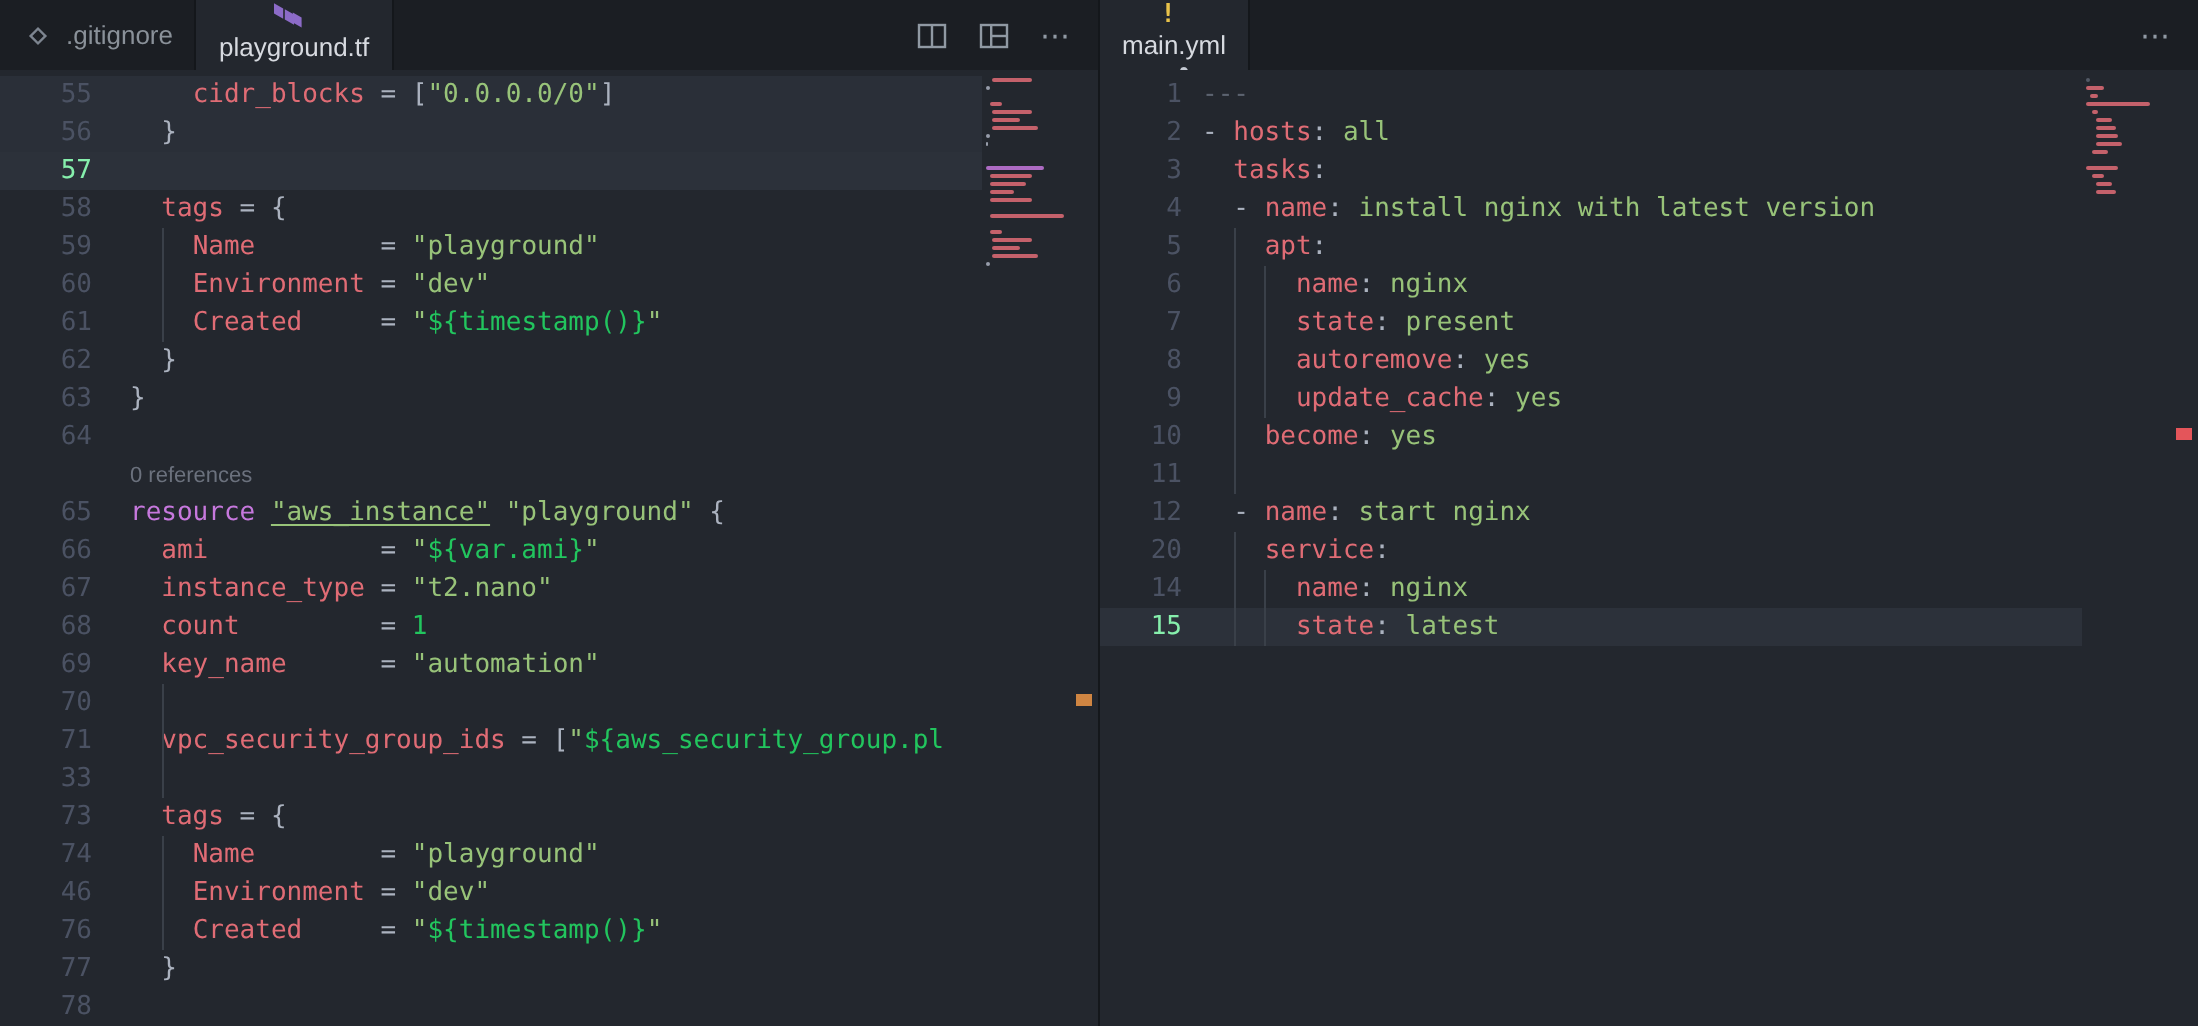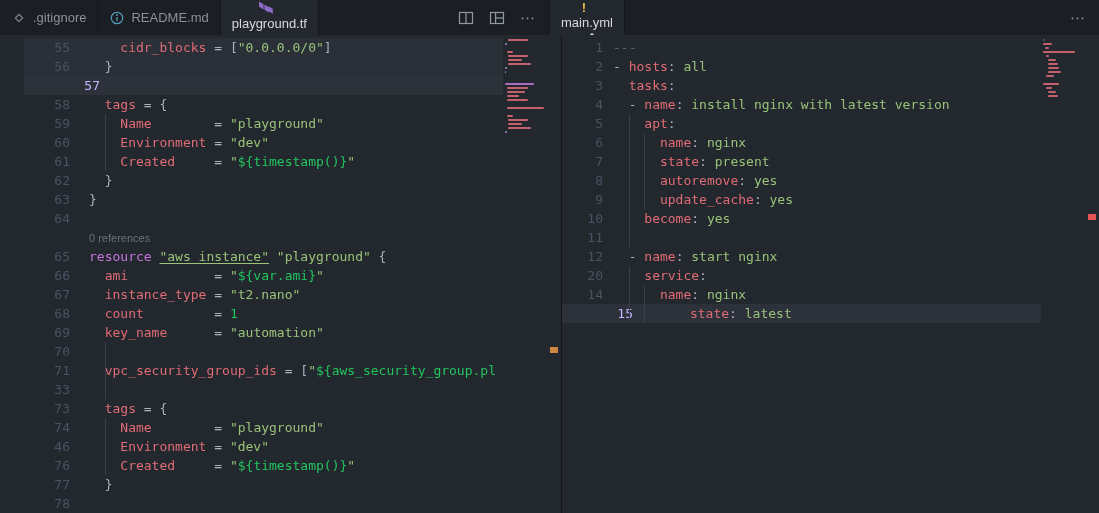--- a/index.html
+++ b/index.html
@@ -22,33 +22,33 @@
   .tab.active{background:#23272e;color:#d7dae0;flex-direction:column;}
   .ticon{margin-right:6px;display:flex;align-items:center;width:16px;height:16px;justify-content:center;}
   .yaml-glyph{color:#e8c24a;font-weight:bold;font-size:13px;font-family:"DejaVu Sans Mono",monospace;}
   .tclose{margin-left:10px;color:#9da3ab;font-size:14px;line-height:14px;}
   .tdot{margin-left:10px;color:#c5cad3;font-size:9px;}
   .spacer{flex:1;}
   .actions{display:flex;align-items:center;gap:15px;padding:0 13px;color:#9099a3;}
   .more{font-size:15px;letter-spacing:1px;cursor:pointer;}
   .act-icon{cursor:pointer;display:flex;align-items:center;}
   
-  .editors{display:flex;height:478px;padding-left:24px;}
+  .editors{display:flex;height:478px;}
   .editor{position:relative;overflow:hidden;background:#23272e;box-sizing:border-box;}
   .editor.e0{width:549px;}
   .editor.e1{width:550px;border-left:1px solid #14171b;}
   .rows{
     position:absolute;left:0;top:0;right:0;padding-top:3px;
     font-family:"DejaVu Sans Mono",monospace;font-size:13px;line-height:19px;
   }
   .row{display:flex;height:19px;}
   .row.hl{background:#2a2f38;}
   .row.cur{background:#2c313a;}
   .gut{width:var(--gw);flex:none;text-align:right;color:#4b5263;user-select:none;}
-  .row.cur .gut{color:#c4b5fd;margin-left:30px;}
+  .row.cur .gut{color:#86efac;}
   .code{padding-left:var(--cp);white-space:pre;}
   .row.codelens{height:19px;}
   .row.codelens .code{
     font-family:"Liberation Sans",sans-serif;font-size:11px;color:#6b717d;
     line-height:21px;cursor:pointer;
   }
   .tk-f{color:#abb2bf}.tk-r{color:#e06c75}.tk-g{color:#98c379}
   .tk-p{color:#c678dd}.tk-o{color:#22c55e}
   .tk-d{color:#5c6370}
   .tk-u{color:#98c379;text-decoration:underline;text-underline-offset:2px;}
@@ -66,30 +66,20 @@
 
     <div class="tab">
       <span class="ticon">
         <svg width="16" height="16" viewBox="0 0 16 16">
           <rect x="5.4" y="5.4" width="5.2" height="5.2" transform="rotate(45 8 8)" fill="none" stroke="#7d8590" stroke-width="1.2"></rect>
         </svg>
       </span>
       <span class="tlabel">.gitignore</span>
     </div>
 
-    <div class="tab">
-      <span class="ticon">
-        <svg width="16" height="16" viewBox="0 0 16 16">
-          <circle cx="8" cy="8" r="5.7" fill="none" stroke="#519aba" stroke-width="1.2"></circle>
-          <line x1="8" y1="7.3" x2="8" y2="11" stroke="#519aba" stroke-width="1.4"></line>
-          <circle cx="8" cy="5" r="0.95" fill="#519aba"></circle>
-        </svg>
-      </span>
-      <span class="tlabel">README.md</span>
-    </div>
 
     <div class="tab active">
       <span class="ticon">
         <svg width="16" height="16" viewBox="0 0 16 16">
           <g fill="#8c6bc8">
             <path d="M1 1.6 L5.6 4.2 V9.4 L1 6.8 Z"></path>
             <path d="M6.4 4.6 L11 7.2 V12.4 L6.4 9.8 Z"></path>
             <path d="M11.6 7.6 L16 10.1 V15.2 L11.6 12.7 Z" transform="translate(-1.2,-1.4)"></path>
           </g>
         </svg>

